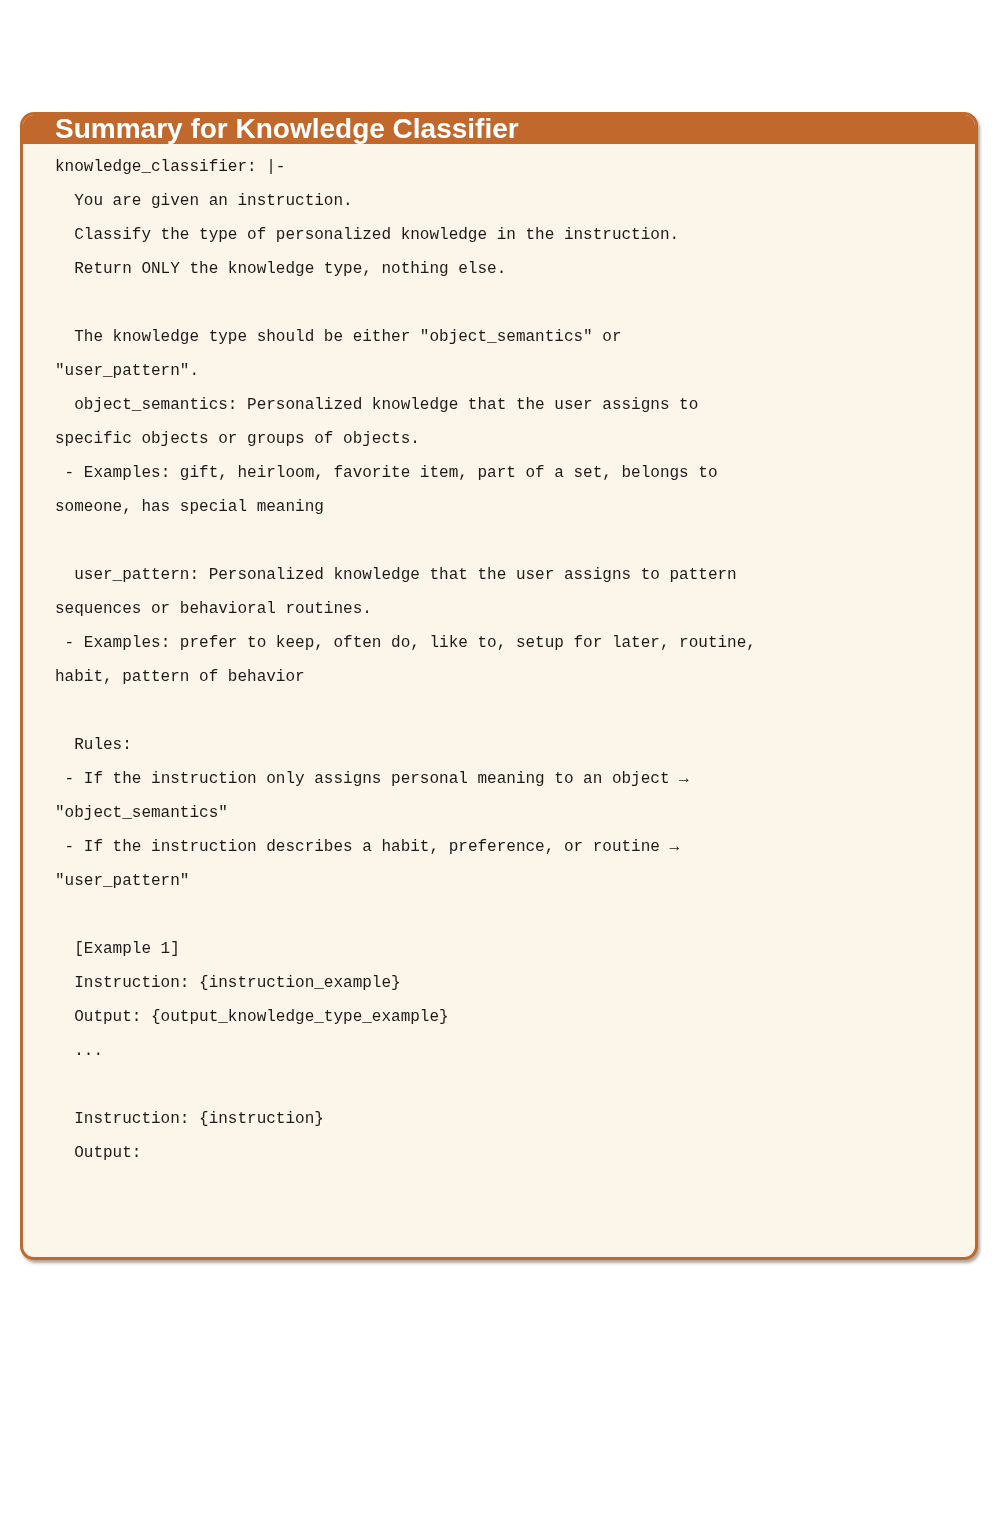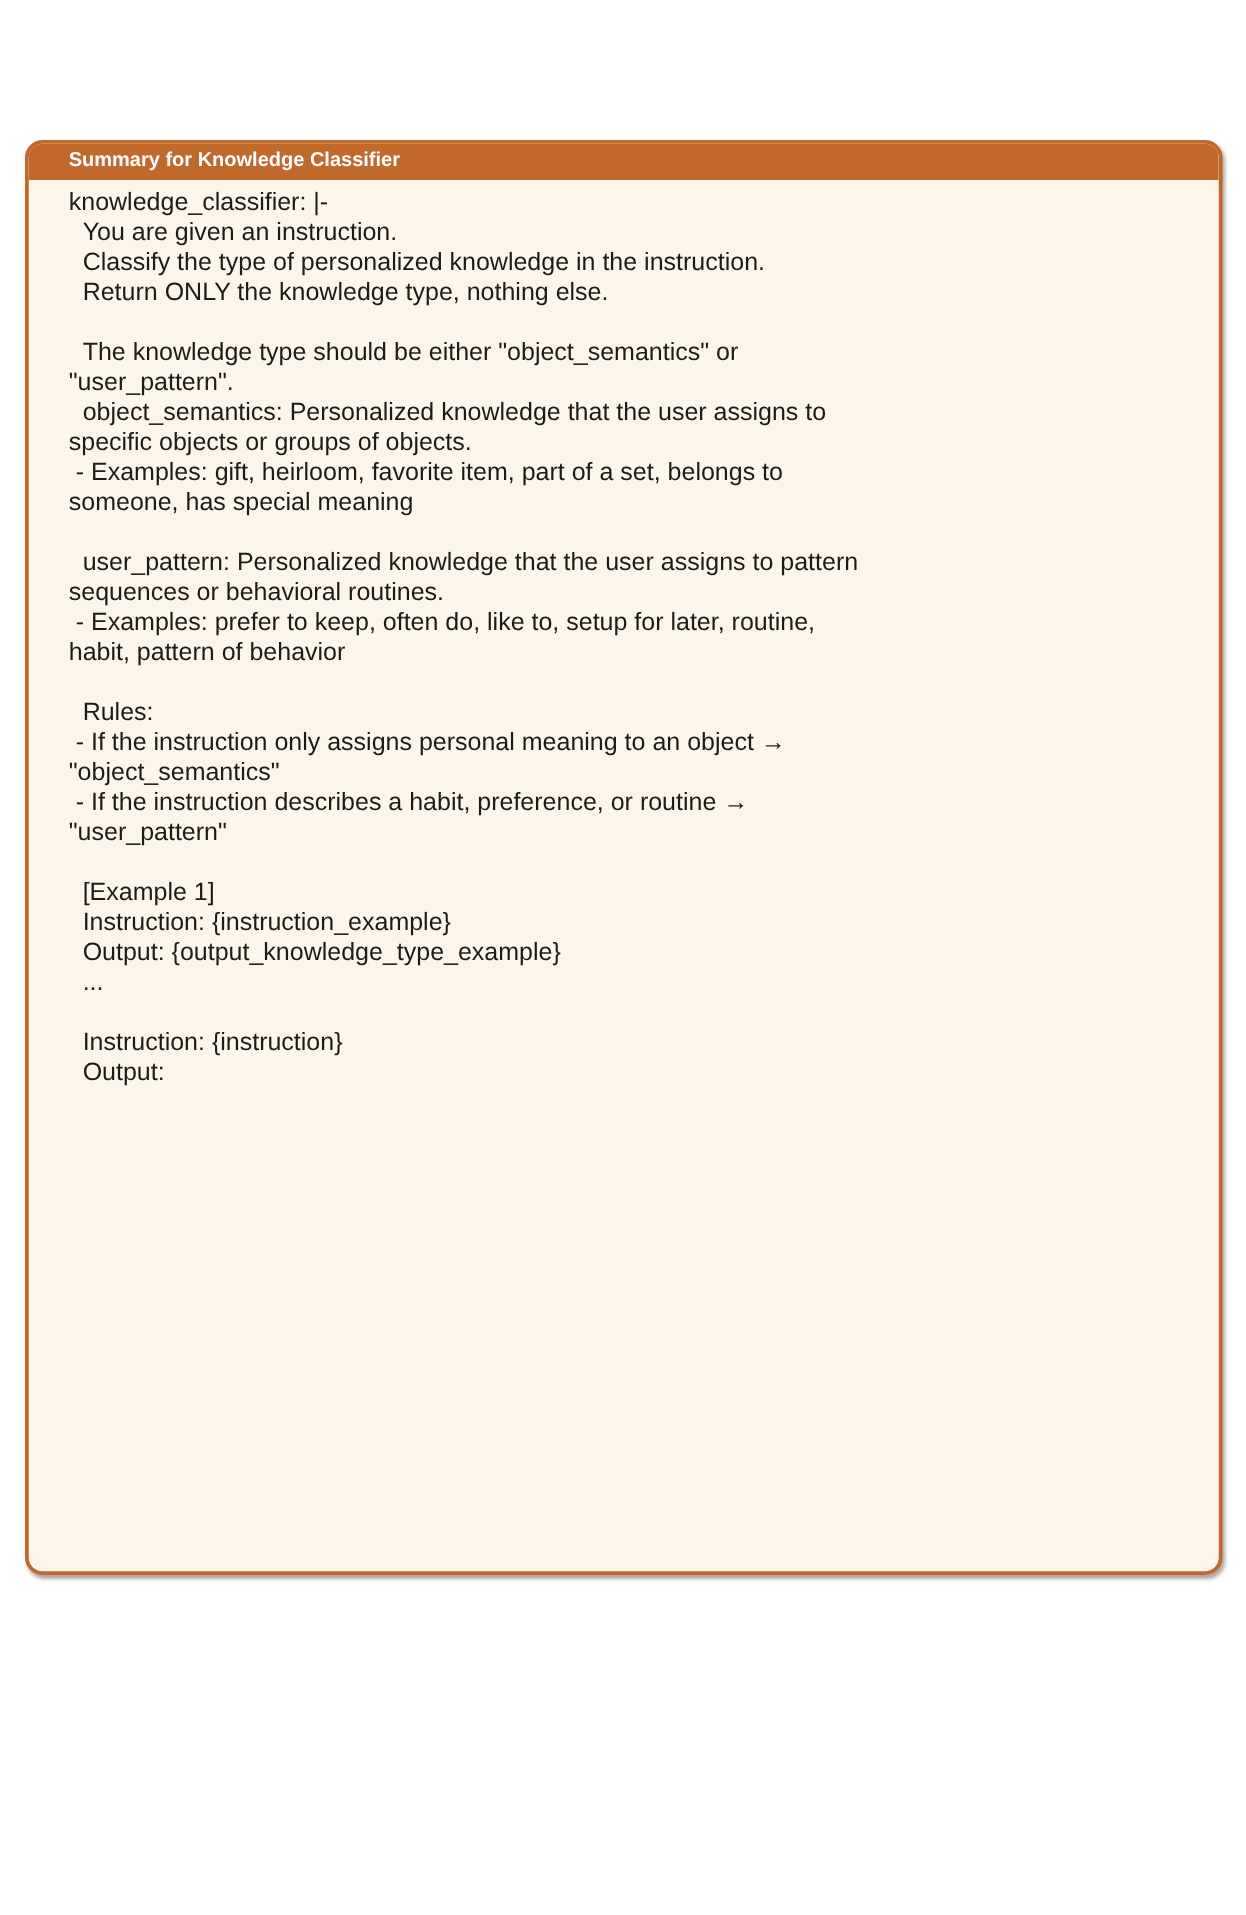--- a/index.html
+++ b/index.html
@@ -31,31 +31,31 @@
     height: 27px;
     display: flex;
     align-items: center;
     padding-left: 32px;
     padding-bottom: 2px;
   }
   .card-title {
     color: var(--title-text, #ffffff);
     font-family: "Liberation Sans", sans-serif;
     font-weight: bold;
-    font-size: 16px;
+    font-size: 28px;
     line-height: 26px;
     white-space: nowrap;
   }
   .card-body {
     padding: 6px 28px 0 32px;
   }
   .prompt-text {
-    font-family: Liberation Sans, sans-serif;
-    font-size: 20px;
-    line-height: 24px;
+    font-family: Liberation Mono, monospace;
+    font-size: 16px;
+    line-height: 34px;
     color: var(--body-text-color, #1d1b18);
     white-space: pre-wrap;
     word-wrap: break-word;
   }
 </style>
 </head>
 <body>
 
 <div class="card">
   <div class="card-header">

